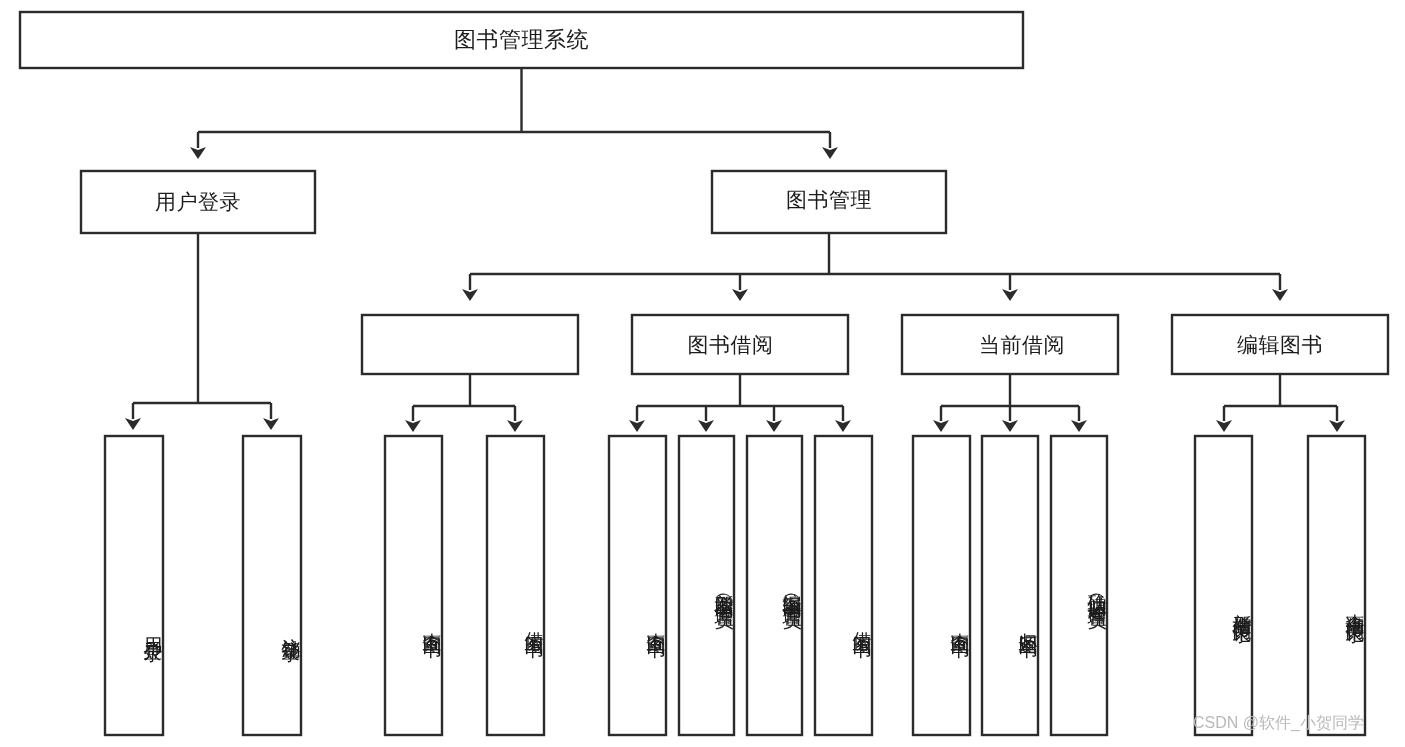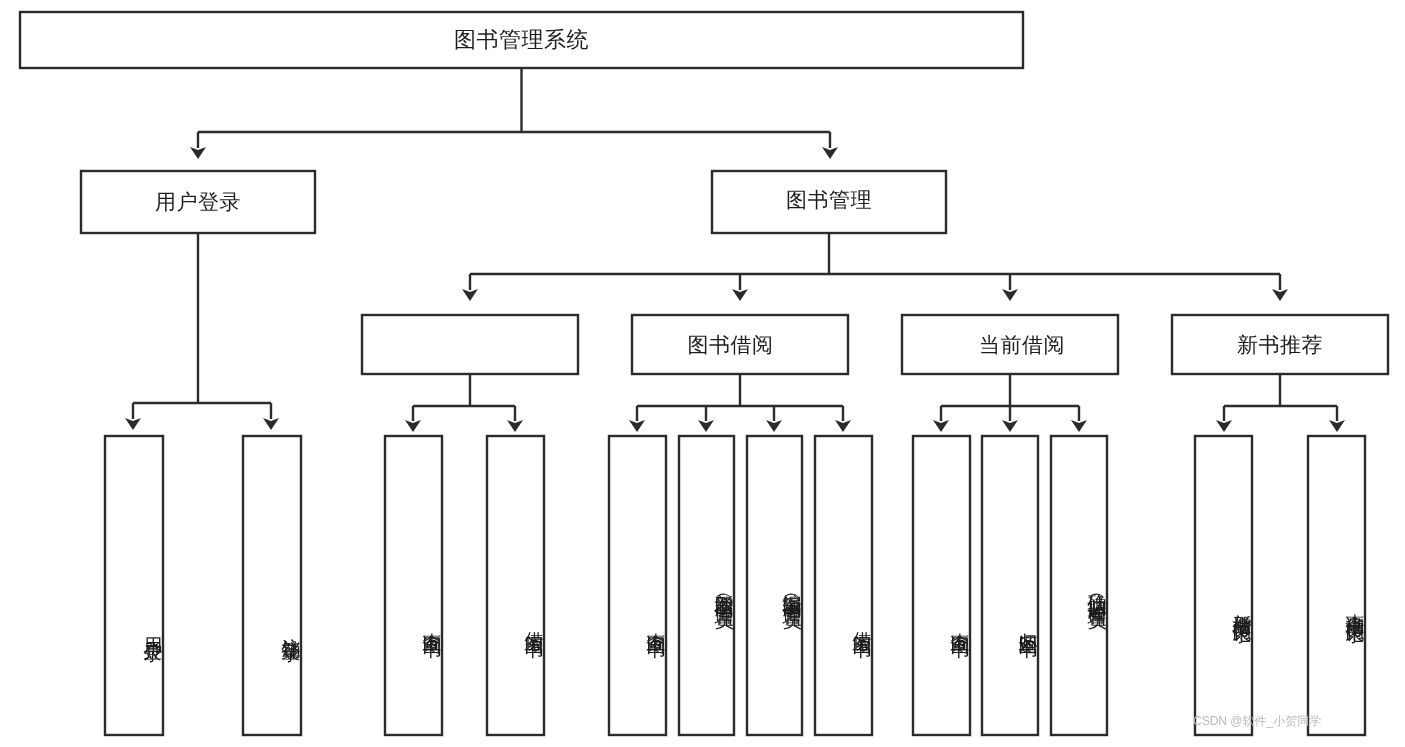--- a/index.html
+++ b/index.html
@@ -64,21 +64,21 @@
     line-height: 1;
     align-items: flex-start;
     justify-content: center;
     padding-top: 4px;
     box-sizing: border-box;
   }
   .watermark {
     position: absolute;
     left: 1193px;
     top: 713px;
-    font-size: 12px;
+    font-size: 16px;
     color: #b9b9b9;
     font-family: "Liberation Sans", "DejaVu Sans", sans-serif;
     white-space: nowrap;
     pointer-events: none;
   }
 </style>
 </head>
 <body>
 
 <div id="diagram-root">
@@ -159,21 +159,21 @@
     <rect class="node-box" x="1308" y="436" width="57" height="299"></rect>
   </svg>
 
   <div class="node-label label-root" style="left:20px; top:12px; width:1003px; height:56px;">图书管理系统</div>
 
   <div class="node-label label-h" style="left:81px; top:171px; width:234px; height:62px;">用户登录</div>
   <div class="node-label label-h" style="left:712px; top:171px; width:234px; height:58px;">图书管理</div>
 
   <div class="node-label label-h" style="left:632px; top:315px; width:197px; height:59px;">图书借阅</div>
   <div class="node-label label-h" style="left:902px; top:315px; width:216px; height:59px;margin-left:12px;">当前借阅</div>
-  <div class="node-label label-h" style="left:1172px; top:315px; width:216px; height:59px;">新书推荐</div>
+  <div class="node-label label-h" style="left:1172px; top:315px; width:216px; height:59px;">编辑图书</div>
 
   <div class="node-label label-v" style="left:105px; top:436px; width:58px; height:299px; padding-top:82px;">用户登录</div>
   <div class="node-label label-v" style="left:243px; top:436px; width:58px; height:299px; padding-top:82px;">注销登录</div>
 
   <div class="node-label label-v" style="left:385px; top:436px; width:57px; height:299px; padding-top:72px;">查询图书</div>
   <div class="node-label label-v" style="left:487px; top:436px; width:57px; height:299px; padding-top:72px;">借阅图书</div>
 
   <div class="node-label label-v" style="left:609px; top:436px; width:57px; height:299px; padding-top:72px;">查询图书</div>
   <div class="node-label label-v" style="left:679px; top:436px; width:55px; height:299px; padding-top:8px;">新增图书（管理员）</div>
   <div class="node-label label-v" style="left:747px; top:436px; width:55px; height:299px; padding-top:8px;">编辑图书（管理员）</div>

